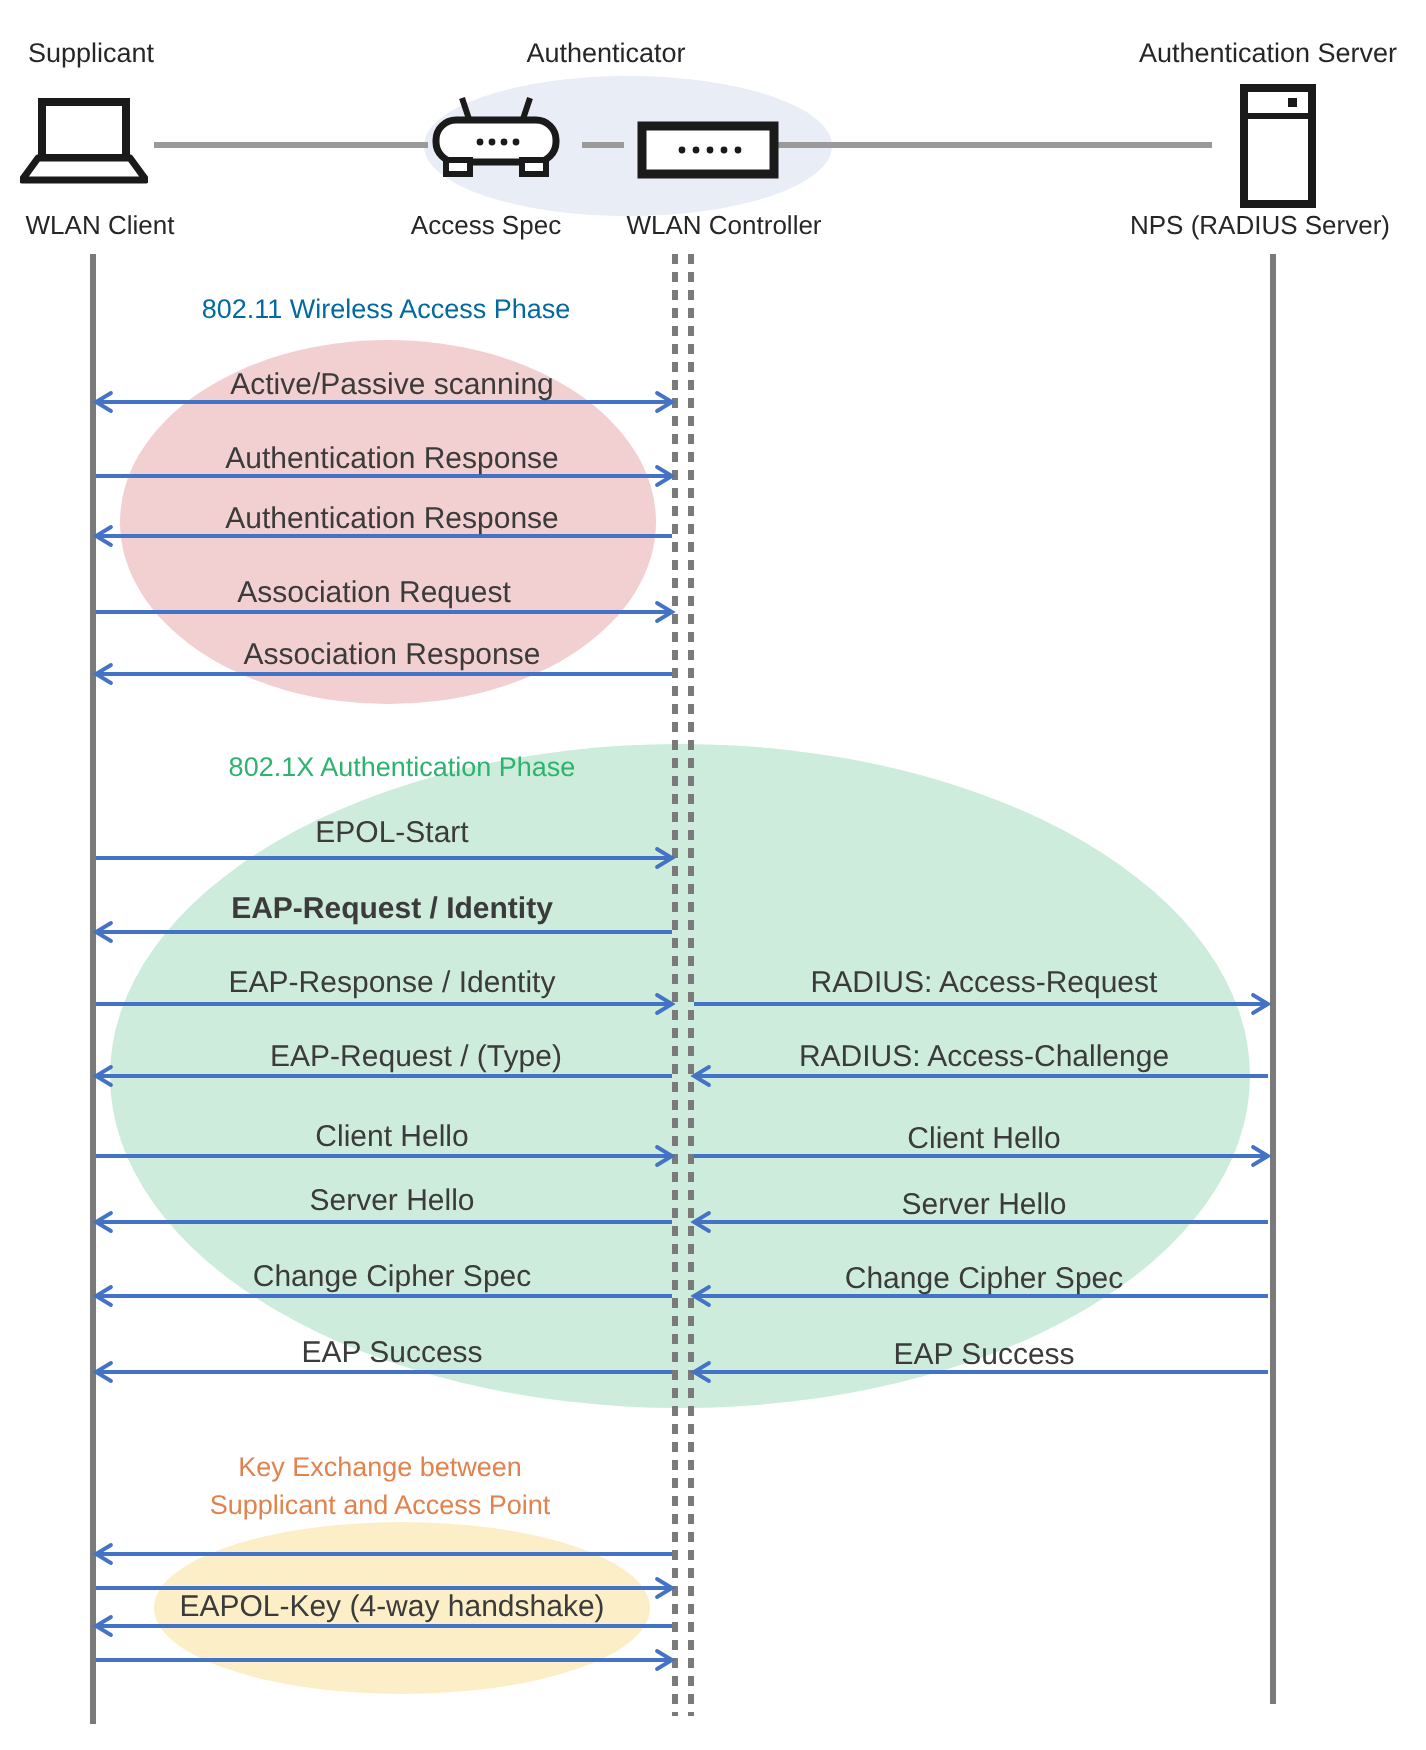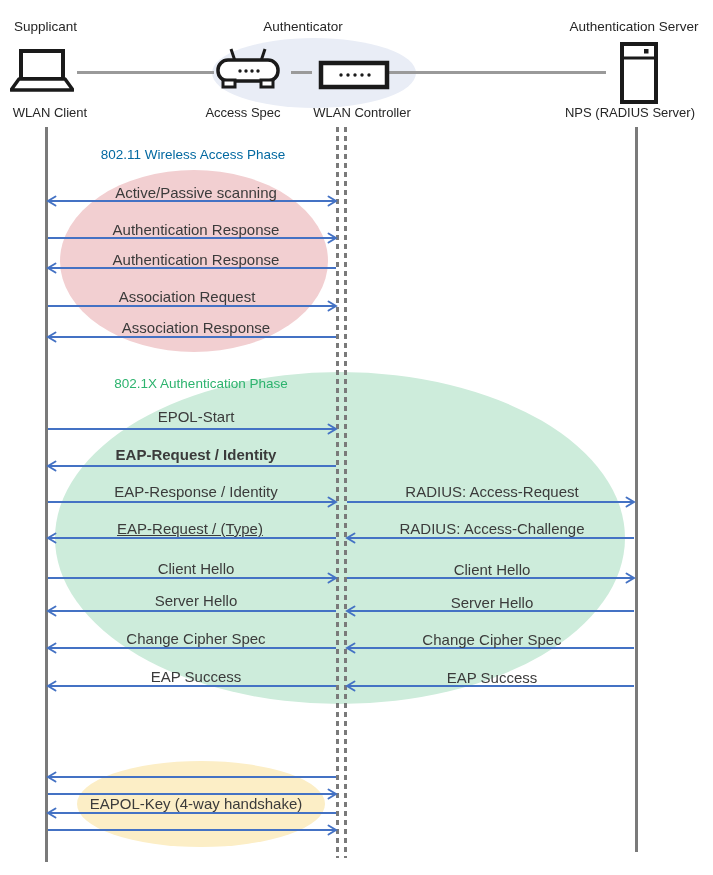--- a/index.html
+++ b/index.html
@@ -96,20 +96,22 @@
   <div class="phase-ellipse" id="ellipse-phase3" style="background: rgb(252, 238, 198);"></div>
 
   <div class="lifeline" style="left: 45px; top: 127px; height: 735px; background: rgb(122, 122, 122);"></div>
   <div class="lifeline dashed" style="left:336px;top:127px;height:731px;"></div>
   <div class="lifeline dashed" style="left:344px;top:127px;height:731px;"></div>
   <div class="lifeline" style="left: 635px; top: 127px; height: 725px; background: rgb(122, 122, 122);"></div>
 
   <div class="phase-title" id="title-phase1" style="color: #0369a1;">802.11 Wireless Access Phase</div>
   <div class="phase-title" id="title-phase2" style="color: rgb(45, 179, 110);">802.1X Authentication Phase</div>
   <div class="phase-title" id="title-phase3" style="color: rgb(226, 130, 77);">
+    <div>Key Exchange between</div>
+    <div>Supplicant and Access Point</div>
   </div>
 
   <svg id="arrows-svg" width="713" height="875">
     <defs>
       <marker id="ah" orient="auto-start-reverse" markerUnits="userSpaceOnUse" markerWidth="13" markerHeight="13" refX="9.5" refY="6">
         <path id="ah-path" d="M2 1.5 L9.5 6 L2 10.5" fill="none" stroke="#4472c4" stroke-width="1.9" stroke-linecap="round"></path>
       </marker>
     </defs>
   <line x1="48" y1="201" x2="336" y2="201" stroke="#4472c4" stroke-width="2" marker-end="url(#ah)" marker-start="url(#ah)"></line>
       <line x1="48" y1="238" x2="336" y2="238" stroke="#4472c4" stroke-width="2" marker-end="url(#ah)"></line>
@@ -137,21 +139,21 @@
     </svg>
   <div id="labels-layer" style="color: rgb(59, 59, 59);">
       <div class="msg-label" style="left: 196px; top: 184px;">Active/Passive scanning</div>
       <div class="msg-label" style="left: 196px; top: 221px;">Authentication Response</div>
       <div class="msg-label" style="left: 196px; top: 251px;">Authentication Response</div>
       <div class="msg-label" style="left: 187px; top: 288px;">Association Request</div>
       <div class="msg-label" style="left: 196px; top: 319px;">Association Response</div>
       <div class="msg-label" style="left: 196px; top: 408px;">EPOL-Start</div>
       <div class="msg-label" style="left: 196px; top: 446px; font-weight: bold;">EAP-Request / Identity</div>
       <div class="msg-label" style="left: 196px; top: 483px;">EAP-Response / Identity</div>
-      <div class="msg-label" style="left: 190px; top: 520px; text-decoration: underline;">EAP-Request / (Type)</div>
+      <div class="msg-label" style="left: 208px; top: 520px;">EAP-Request / (Type)</div>
       <div class="msg-label" style="left: 196px; top: 560px;">Client Hello</div>
       <div class="msg-label" style="left: 196px; top: 592px;">Server Hello</div>
       <div class="msg-label" style="left: 196px; top: 630px;">Change Cipher Spec</div>
       <div class="msg-label" style="left: 196px; top: 668px;">EAP Success</div>
       <div class="msg-label" style="left: 196px; top: 795px;">EAPOL-Key (4-way handshake)</div>
       <div class="msg-label" style="left: 492px; top: 483px;">RADIUS: Access-Request</div>
       <div class="msg-label" style="left: 492px; top: 520px;">RADIUS: Access-Challenge</div>
       <div class="msg-label" style="left: 492px; top: 561px;">Client Hello</div>
       <div class="msg-label" style="left: 492px; top: 594px;">Server Hello</div>
       <div class="msg-label" style="left: 492px; top: 631px;">Change Cipher Spec</div>

